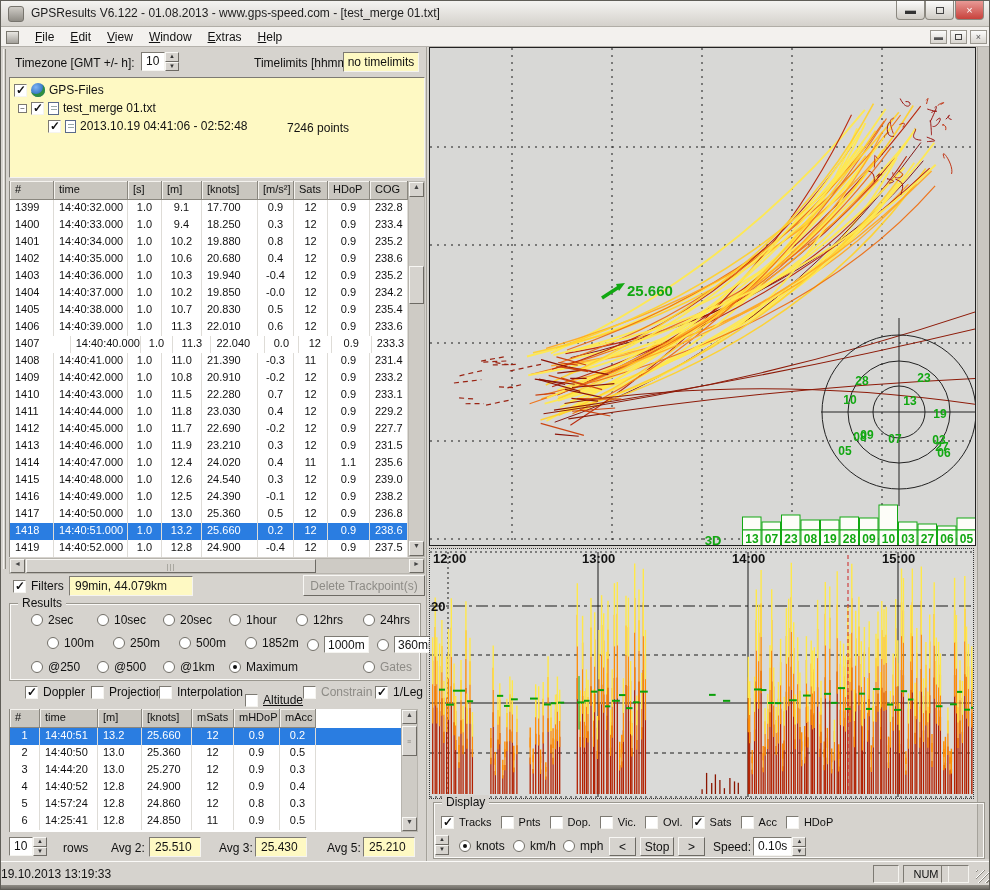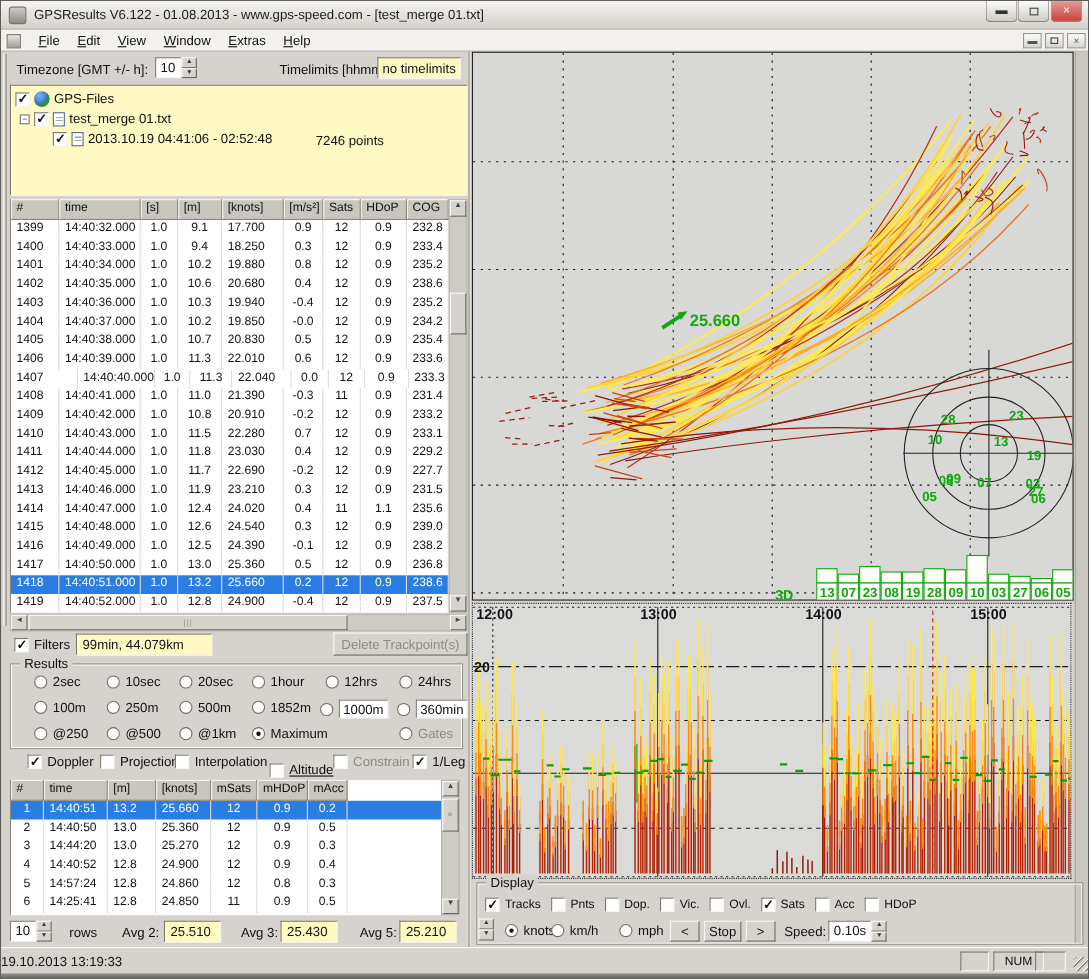--- a/index.html
+++ b/index.html
@@ -445,21 +445,21 @@
       </span>
       <span class="opt" style="position: absolute; left: 287px; top: 0px;">
         <span class="rb"></span>
         <span class="olabel">12hrs</span>
       </span>
       <span class="opt" style="position: absolute; left: 354px; top: 0px;">
         <span class="rb"></span>
         <span class="olabel">24hrs</span>
       </span>
     </div>
-  <div id="resRow2" style="position:absolute;left:8px;top:635px;width:412px;height:20px">
+  <div id="resRow2" style="position:absolute;left:24px;top:635px;width:412px;height:20px">
       <span class="opt" style="position: absolute; left: 22px; top: 0px;">
         <span class="rb"></span>
         <span class="olabel">100m</span>
       </span>
       <span class="opt" style="position: absolute; left: 88px; top: 0px;">
         <span class="rb"></span>
         <span class="olabel">250m</span>
       </span>
       <span class="opt" style="position: absolute; left: 154px; top: 0px;">
         <span class="rb"></span>
@@ -1457,21 +1457,21 @@
     <span class="arrows" style="height:20px">
         <div>▲</div>
         <div>▼</div>
       </span>
   </span>
   <div id="unitRadios" style="position:absolute;left:432px;top:838px;width:240px;height:18px">
       <span class="opt" style="position: absolute; left: 26px; top: 0px;">
         <span class="rb on"></span>
         <span class="olabel">knots</span>
       </span>
-      <span class="opt" style="position: absolute; left: 68px; top: 0px;">
+      <span class="opt" style="position: absolute; left: 80px; top: 0px;">
         <span class="rb"></span>
         <span class="olabel">km/h</span>
       </span>
       <span class="opt" style="position: absolute; left: 130px; top: 0px;">
         <span class="rb"></span>
         <span class="olabel">mph</span>
       </span>
     </div>
   <span class="btn" style="left:608px;top:836px;width:27px;height:19px;padding-top:2px">&lt;</span>
   <span class="btn" style="left:639px;top:836px;width:34px;height:19px;padding-top:2px">Stop</span>

